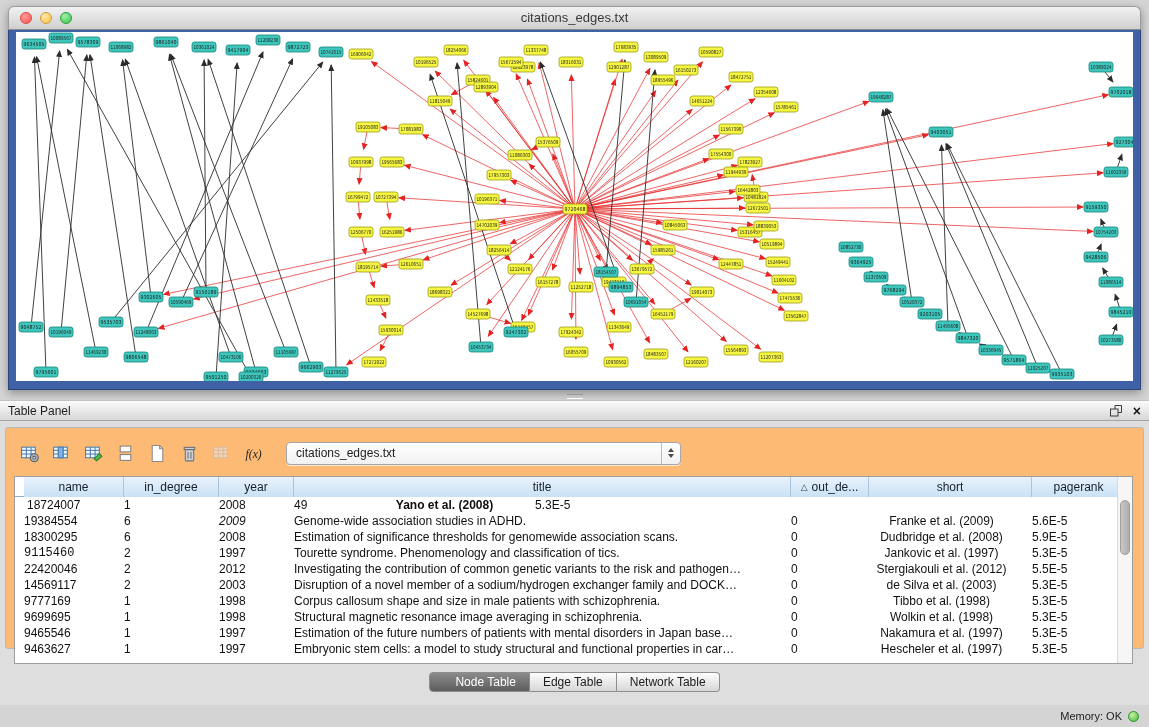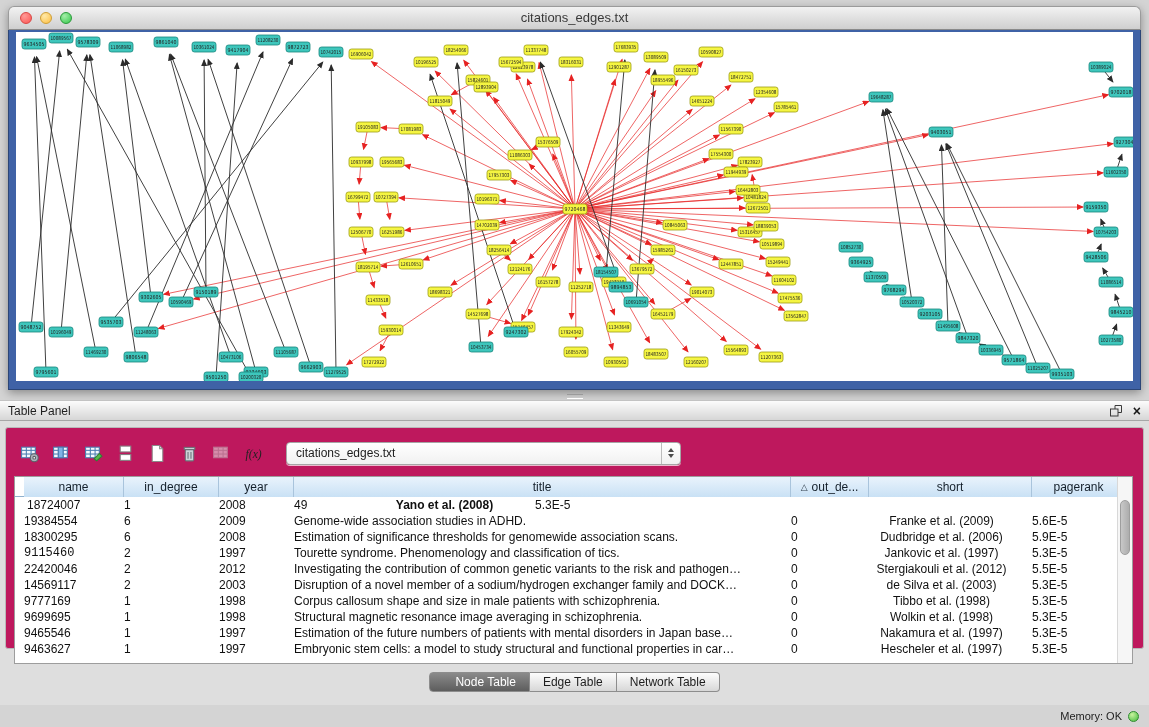--- a/index.html
+++ b/index.html
@@ -31,21 +31,21 @@
   .table-panel{position:absolute;left:0;top:400px;width:1149px;height:305px;background:#dedede;}
   .tp-header{height:21px;background:linear-gradient(#fcfcfc,#d6d6d6);
     border-top:1px solid #c3c3c3;border-bottom:1px solid #a6a6a6;
     display:flex;align-items:center;padding:0 8px;font-size:12px;color:#1f1f1f;box-sizing:border-box;}
   .tp-title{flex:1;}
   .tp-header-icons{display:flex;align-items:center;gap:10px;}
   .tp-float{width:14px;height:14px;display:inline-block;cursor:default;}
   .tp-close{font-size:14px;font-weight:bold;color:#1a1a1a;line-height:14px;cursor:default;}
 
   .tp-body{position:absolute;left:5px;right:5px;top:27px;height:222px;
-    background:#be185d;border:1px solid #b9b9b9;border-radius:3px;box-sizing:border-box;}
+    background:#fdba74;border:1px solid #b9b9b9;border-radius:3px;box-sizing:border-box;}
 
   
   .toolbar{position:absolute;left:10px;top:10px;height:30px;display:flex;align-items:center;}
   .tb-btn{width:27px;height:26px;margin-right:5px;border:none;background:transparent;
     display:flex;align-items:center;justify-content:center;padding:0;}
   .tb-btn svg{width:19px;height:19px;}
   .dropdown{margin-left:14px;width:395px;height:23px;background:linear-gradient(#ffffff,#f1f1f1);
     border:1px solid #a6a6a6;border-radius:4px;display:flex;align-items:center;box-sizing:border-box;
     box-shadow:0 1px 0 rgba(255,255,255,.7);}
   .dd-value{flex:1;font-size:12px;color:#1c1c1c;padding-left:9px;white-space:nowrap;overflow:hidden;}
@@ -908,33 +908,33 @@
               <div class="td" style="width: 100px; padding-left: 12px;">18724007</div>
               <div class="td" style="width: 95px;">1</div>
               <div class="td" style="width: 75px;">2008</div>
               <div class="td" style="width: 78px;">49</div>
               <div class="td center" style="width: 163px; font-weight: bold;">Yano et al. (2008)</div>
               <div class="td" style="width: 94px;">5.3E-5</div>
             </div>
             <div class="tr">
               <div class="td" style="width: 100px;">19384554</div>
               <div class="td" style="width: 95px;">6</div>
-              <div class="td" style="width: 75px;">2009</div>
+              <div class="td" style="width: 75px; font-style: italic;">2009</div>
               <div class="td" style="width: 497px;">Genome-wide association studies in ADHD.</div>
               <div class="td" style="width: 78px;">0</div>
               <div class="td center" style="width: 163px;">Franke et al. (2009)</div>
               <div class="td" style="width: 94px;">5.6E-5</div>
             </div>
             <div class="tr">
               <div class="td" style="width: 100px;">18300295</div>
               <div class="td" style="width: 95px;">6</div>
               <div class="td" style="width: 75px;">2008</div>
               <div class="td" style="width: 497px;">Estimation of significance thresholds for genomewide association scans.</div>
               <div class="td" style="width: 78px;">0</div>
-              <div class="td center" style="width: 163px;">Dudbridge et al. (2006)</div>
+              <div class="td center" style="width: 163px;">Dudbridge et al. (2008)</div>
               <div class="td" style="width: 94px;">5.9E-5</div>
             </div>
             <div class="tr">
               <div class="td" style="width: 100px; font-family: Liberation Mono, monospace;">9115460</div>
               <div class="td" style="width: 95px;">2</div>
               <div class="td" style="width: 75px;">1997</div>
               <div class="td" style="width: 497px;">Tourette syndrome. Phenomenology and classification of tics.</div>
               <div class="td" style="width: 78px;">0</div>
               <div class="td center" style="width: 163px;">Jankovic et al. (1997)</div>
               <div class="td" style="width: 94px;">5.3E-5</div>

